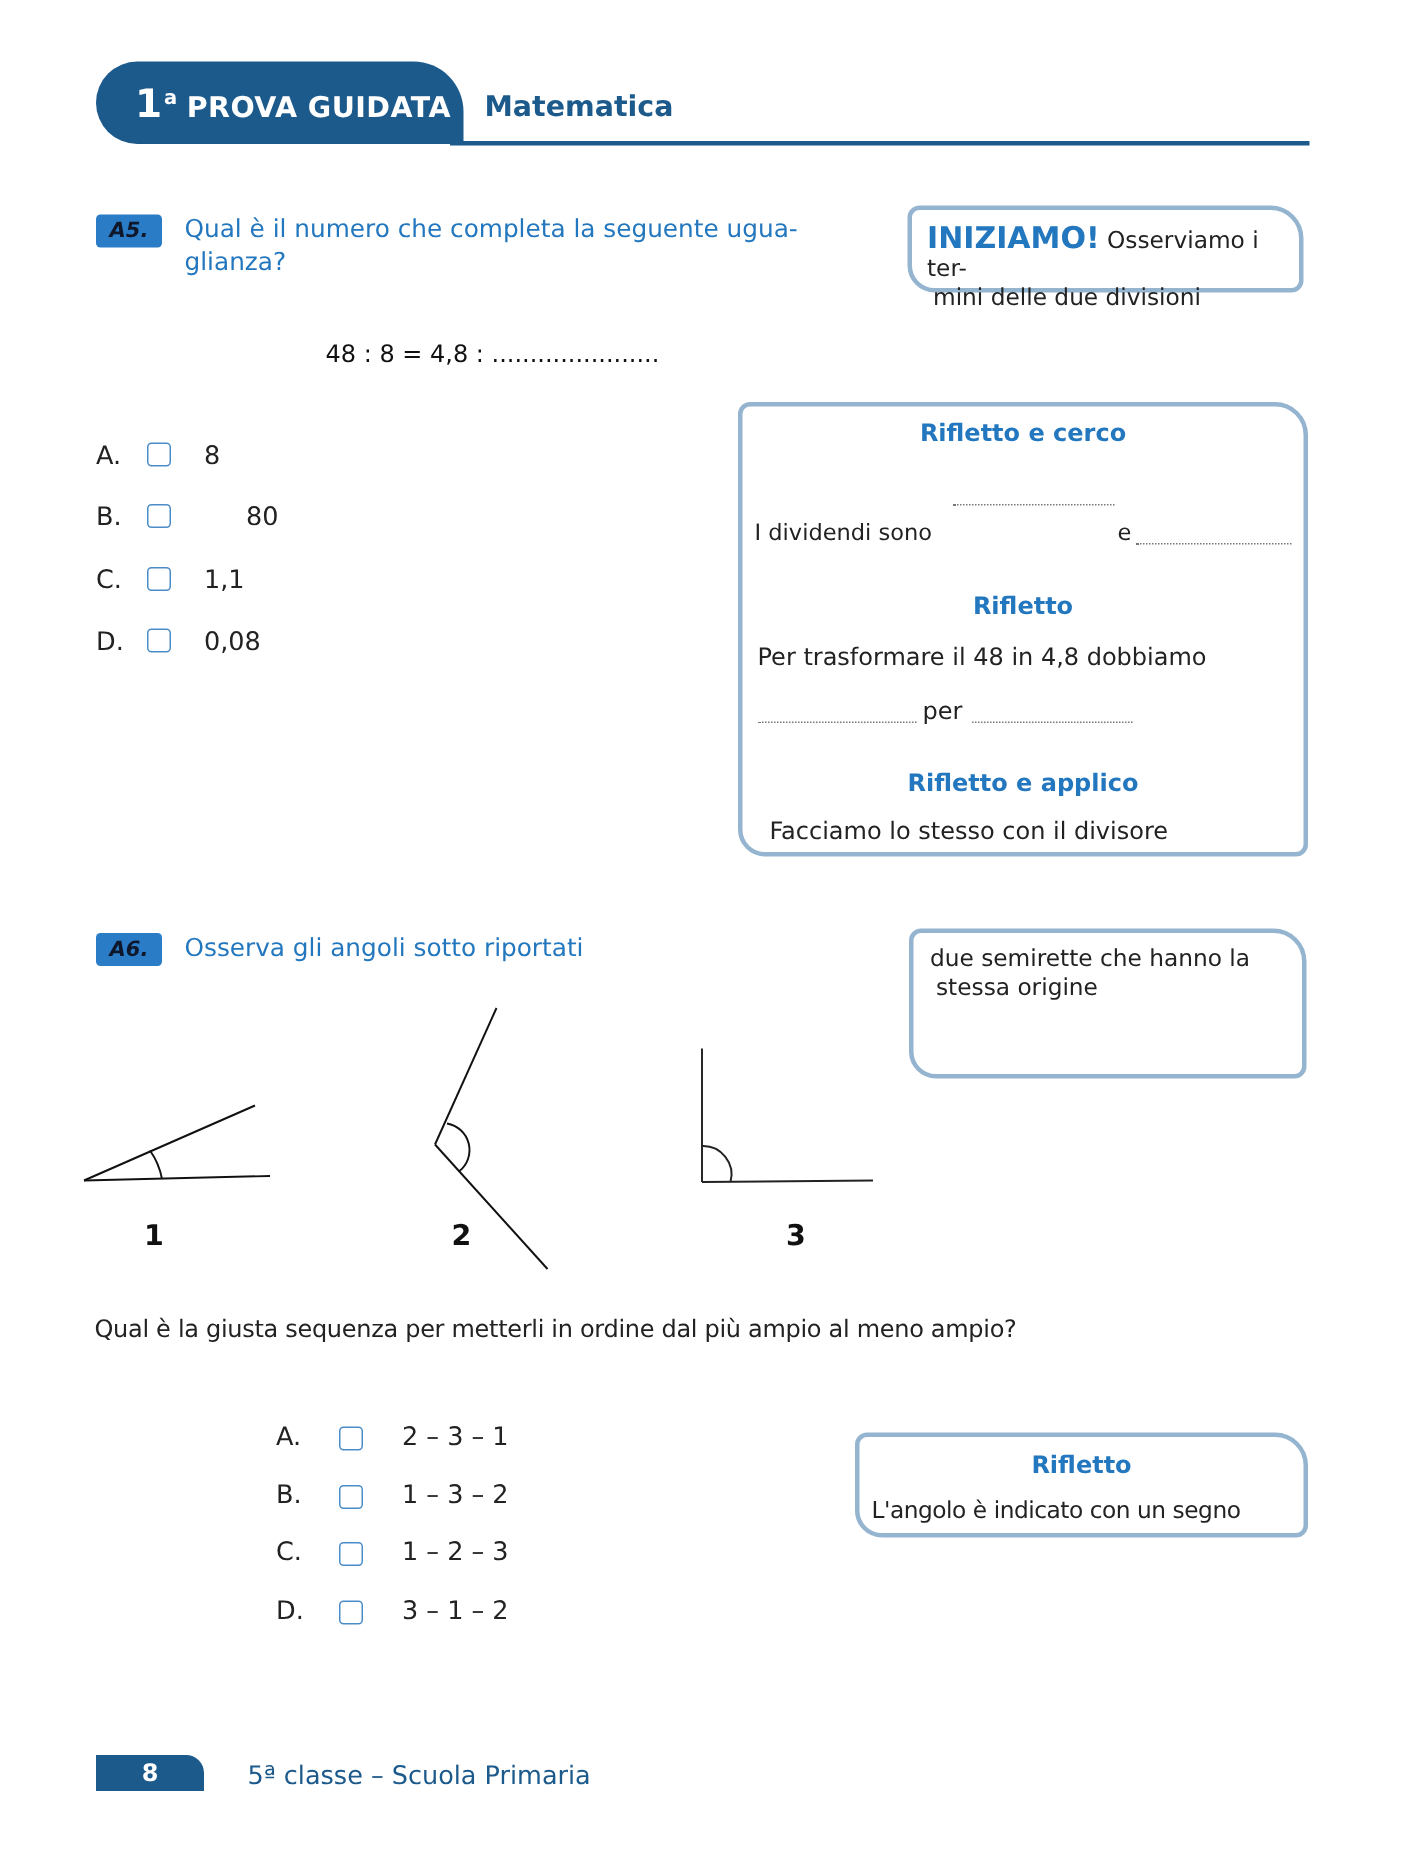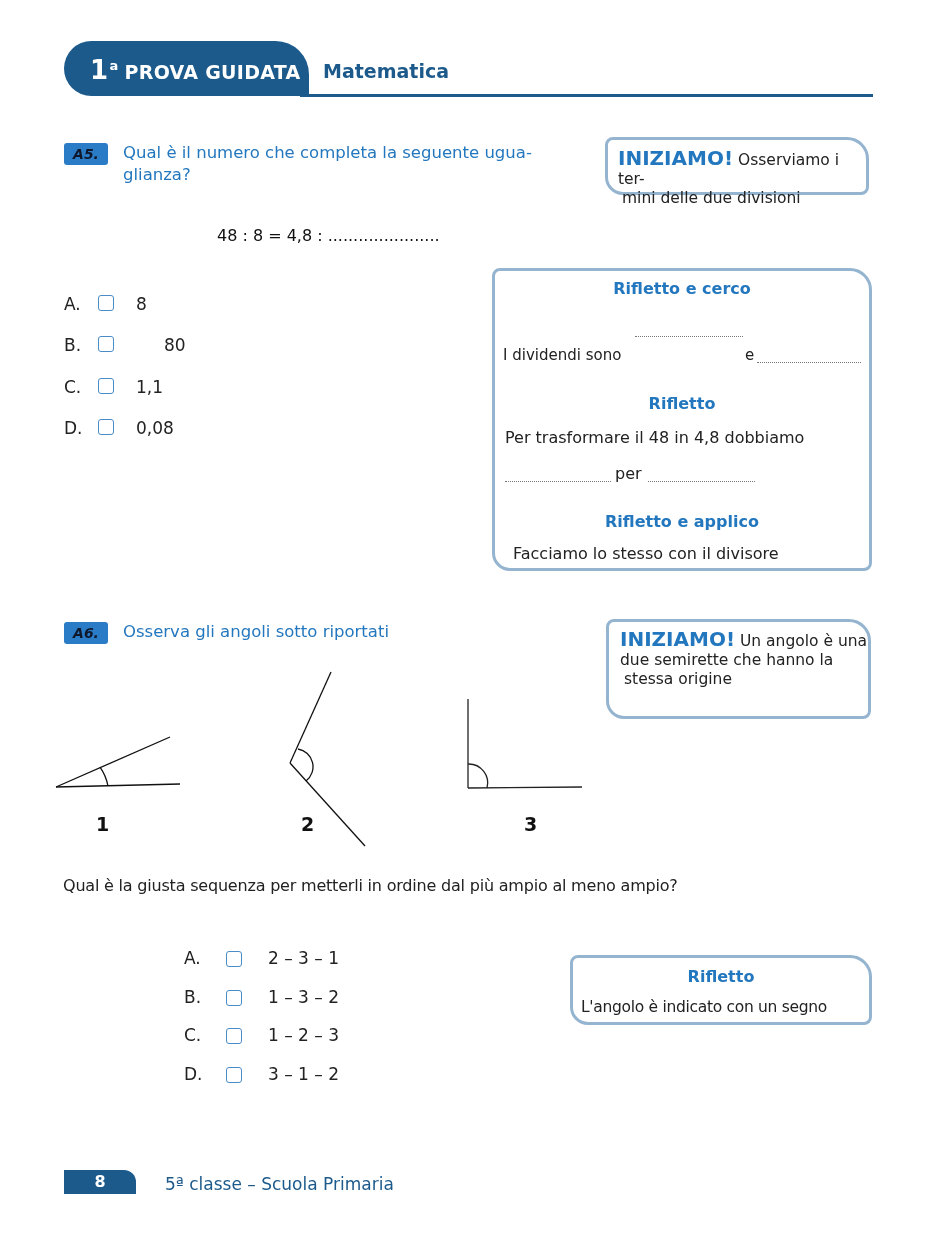--- a/index.html
+++ b/index.html
@@ -135,21 +135,20 @@
   <div class="box-body abs" style="left:120px; top:193px;">per</div>
   <span class="dots abs" style="left:153px; top:209px; width:107px;"></span>
   <div class="box-head abs" style="left:0; right:0; top:241px;">Rifletto e applico</div>
   <div class="box-body abs" style="left:18px; top:273px;">Facciamo lo stesso con il divisore</div>
 </div>
 
 <div class="qbadge" style="left:64px; top:622px;">A6.</div>
 <div class="qtext" style="left:123px; top:621px;">Osserva gli angoli sotto riportati</div>
 
 <div class="box box-inizio" style="left:606px; top:619px; width:265px; height:100px; padding:8px 0 0 11px;">
-  <div><span class="kw">INIZIAMO!</span> <span>Un angolo è una</span></div>
   <div>due semirette che hanno la</div>
   <div style="padding-left:4px;">stessa origine</div>
 </div>
 
 <svg class="abs" style="left:0; top:0;" width="935" height="900">
   <g stroke="#111" stroke-width="1.3" fill="none">
     <line x1="56" y1="787" x2="170" y2="737"></line>
     <line x1="56" y1="787" x2="180" y2="784"></line>
     <path d="M 100 767 A 48 48 0 0 1 108 786"></path>
   </g>

